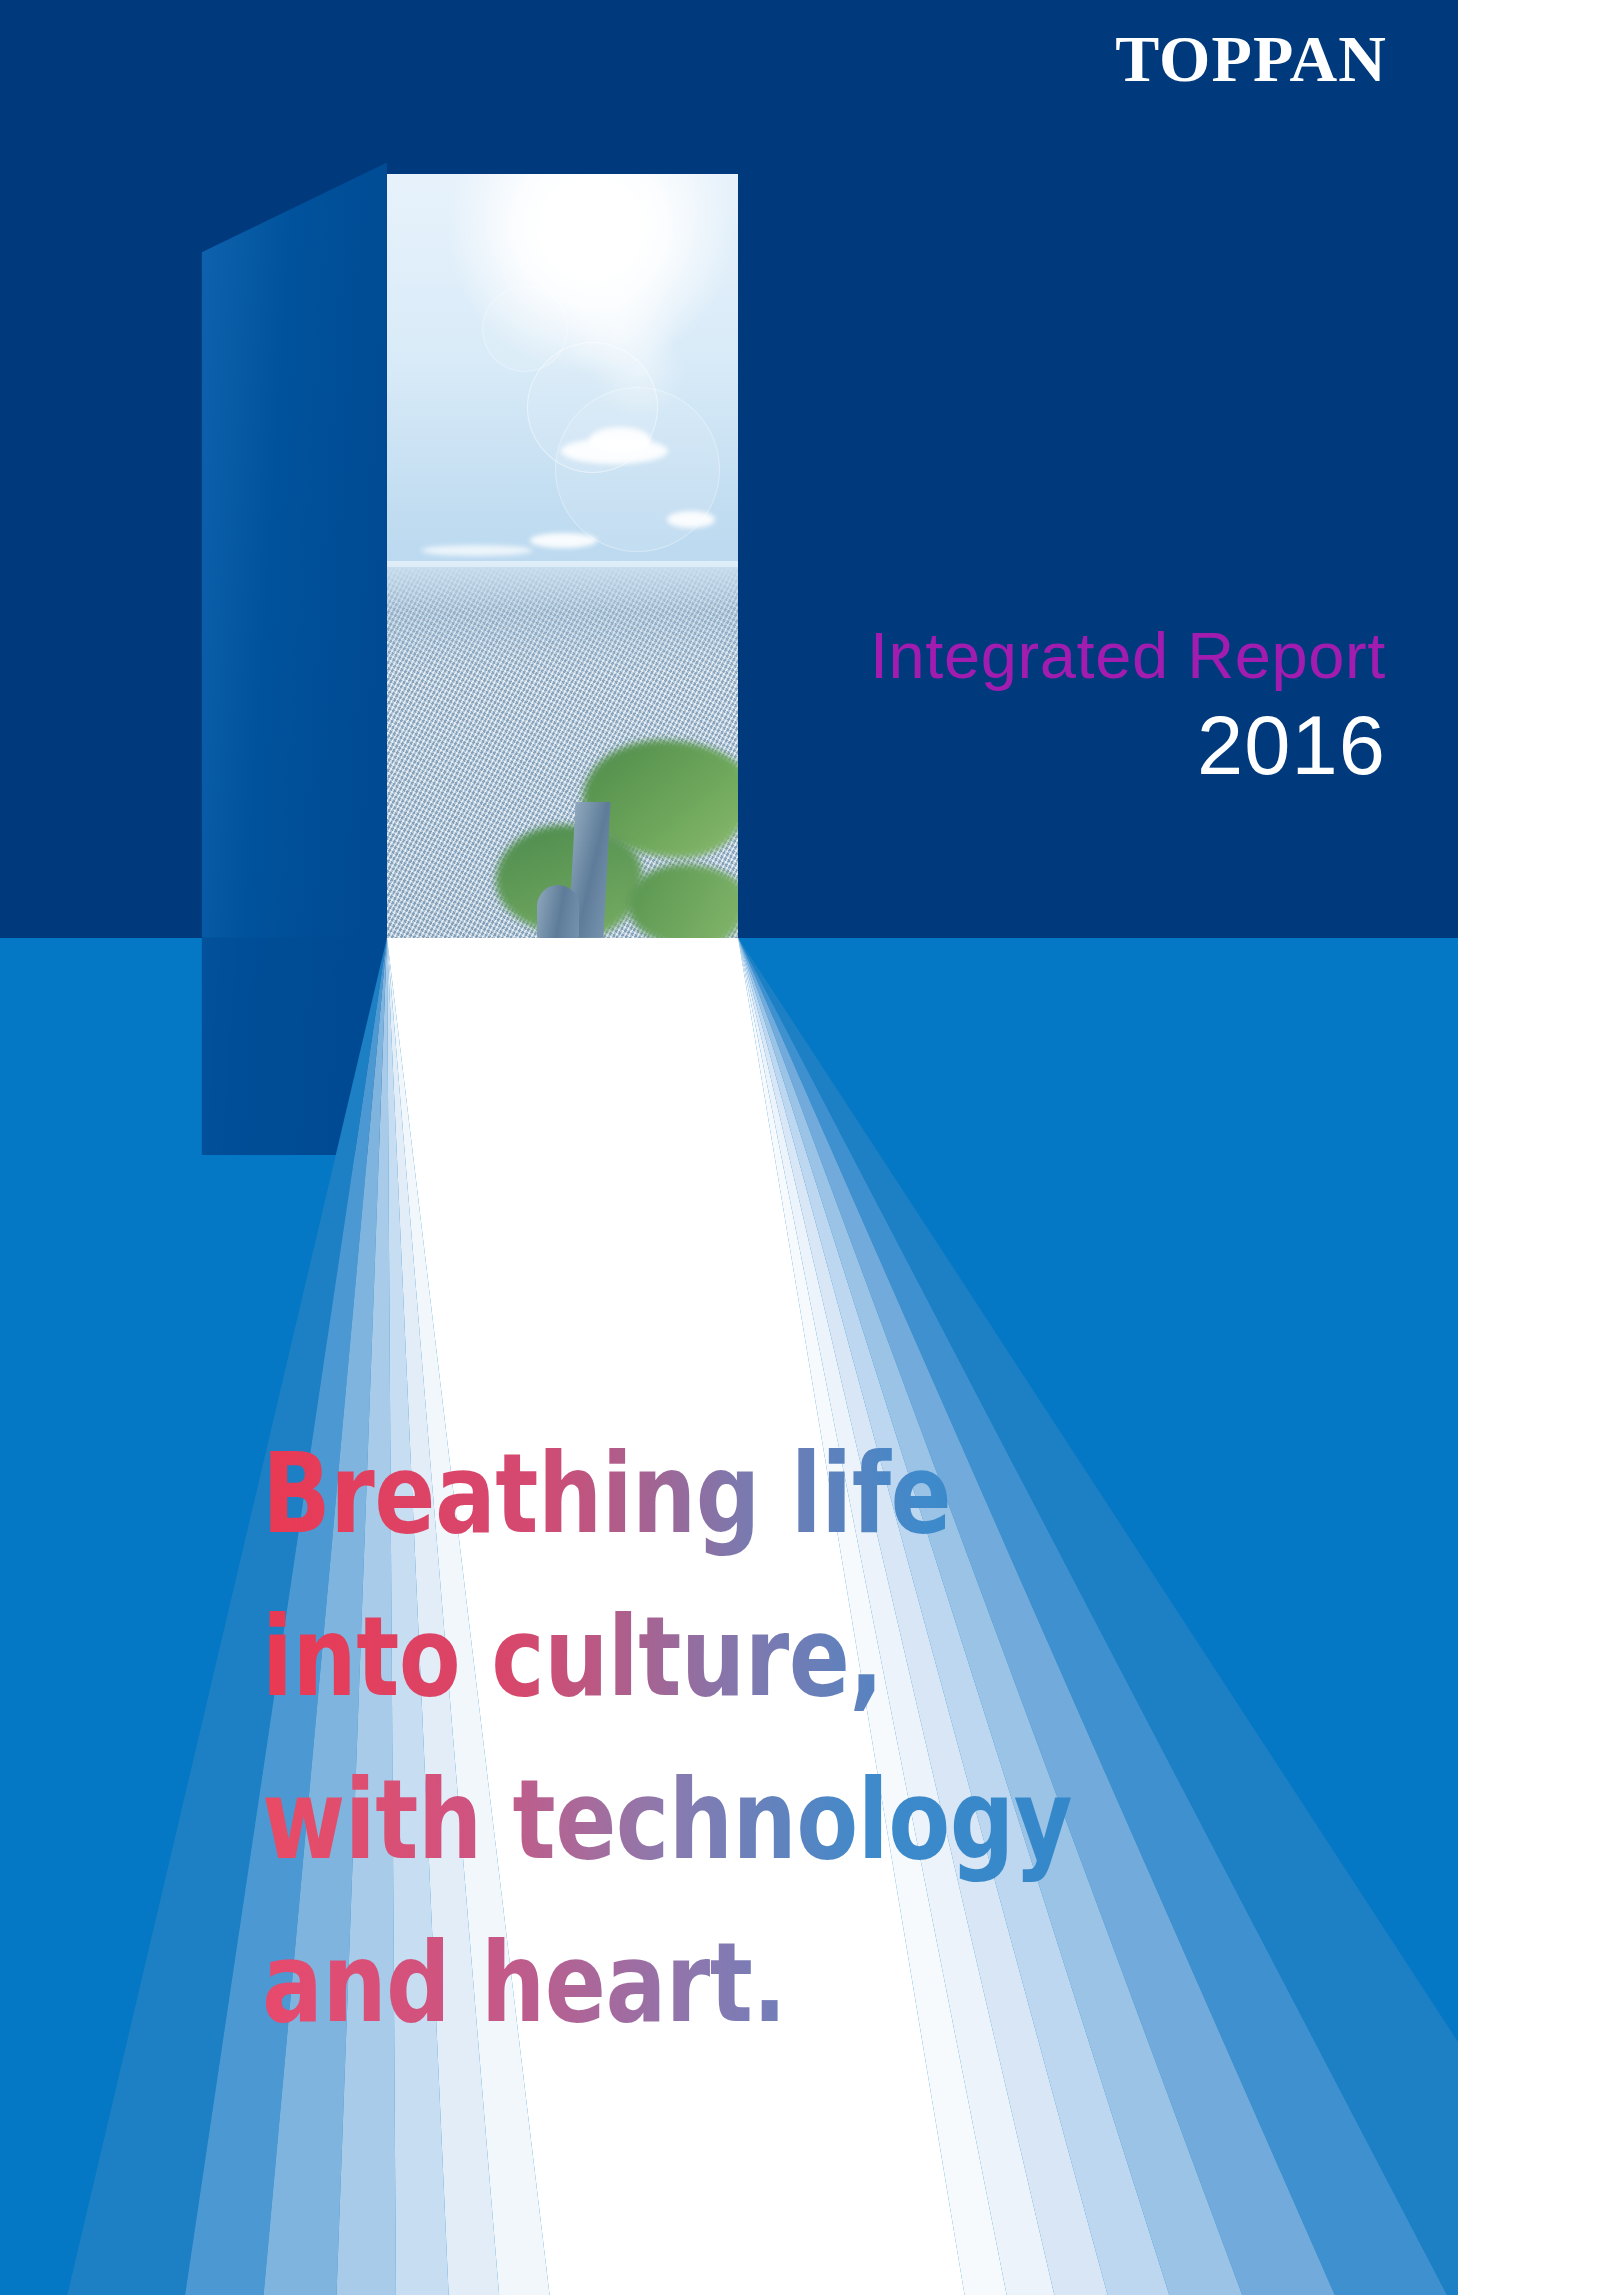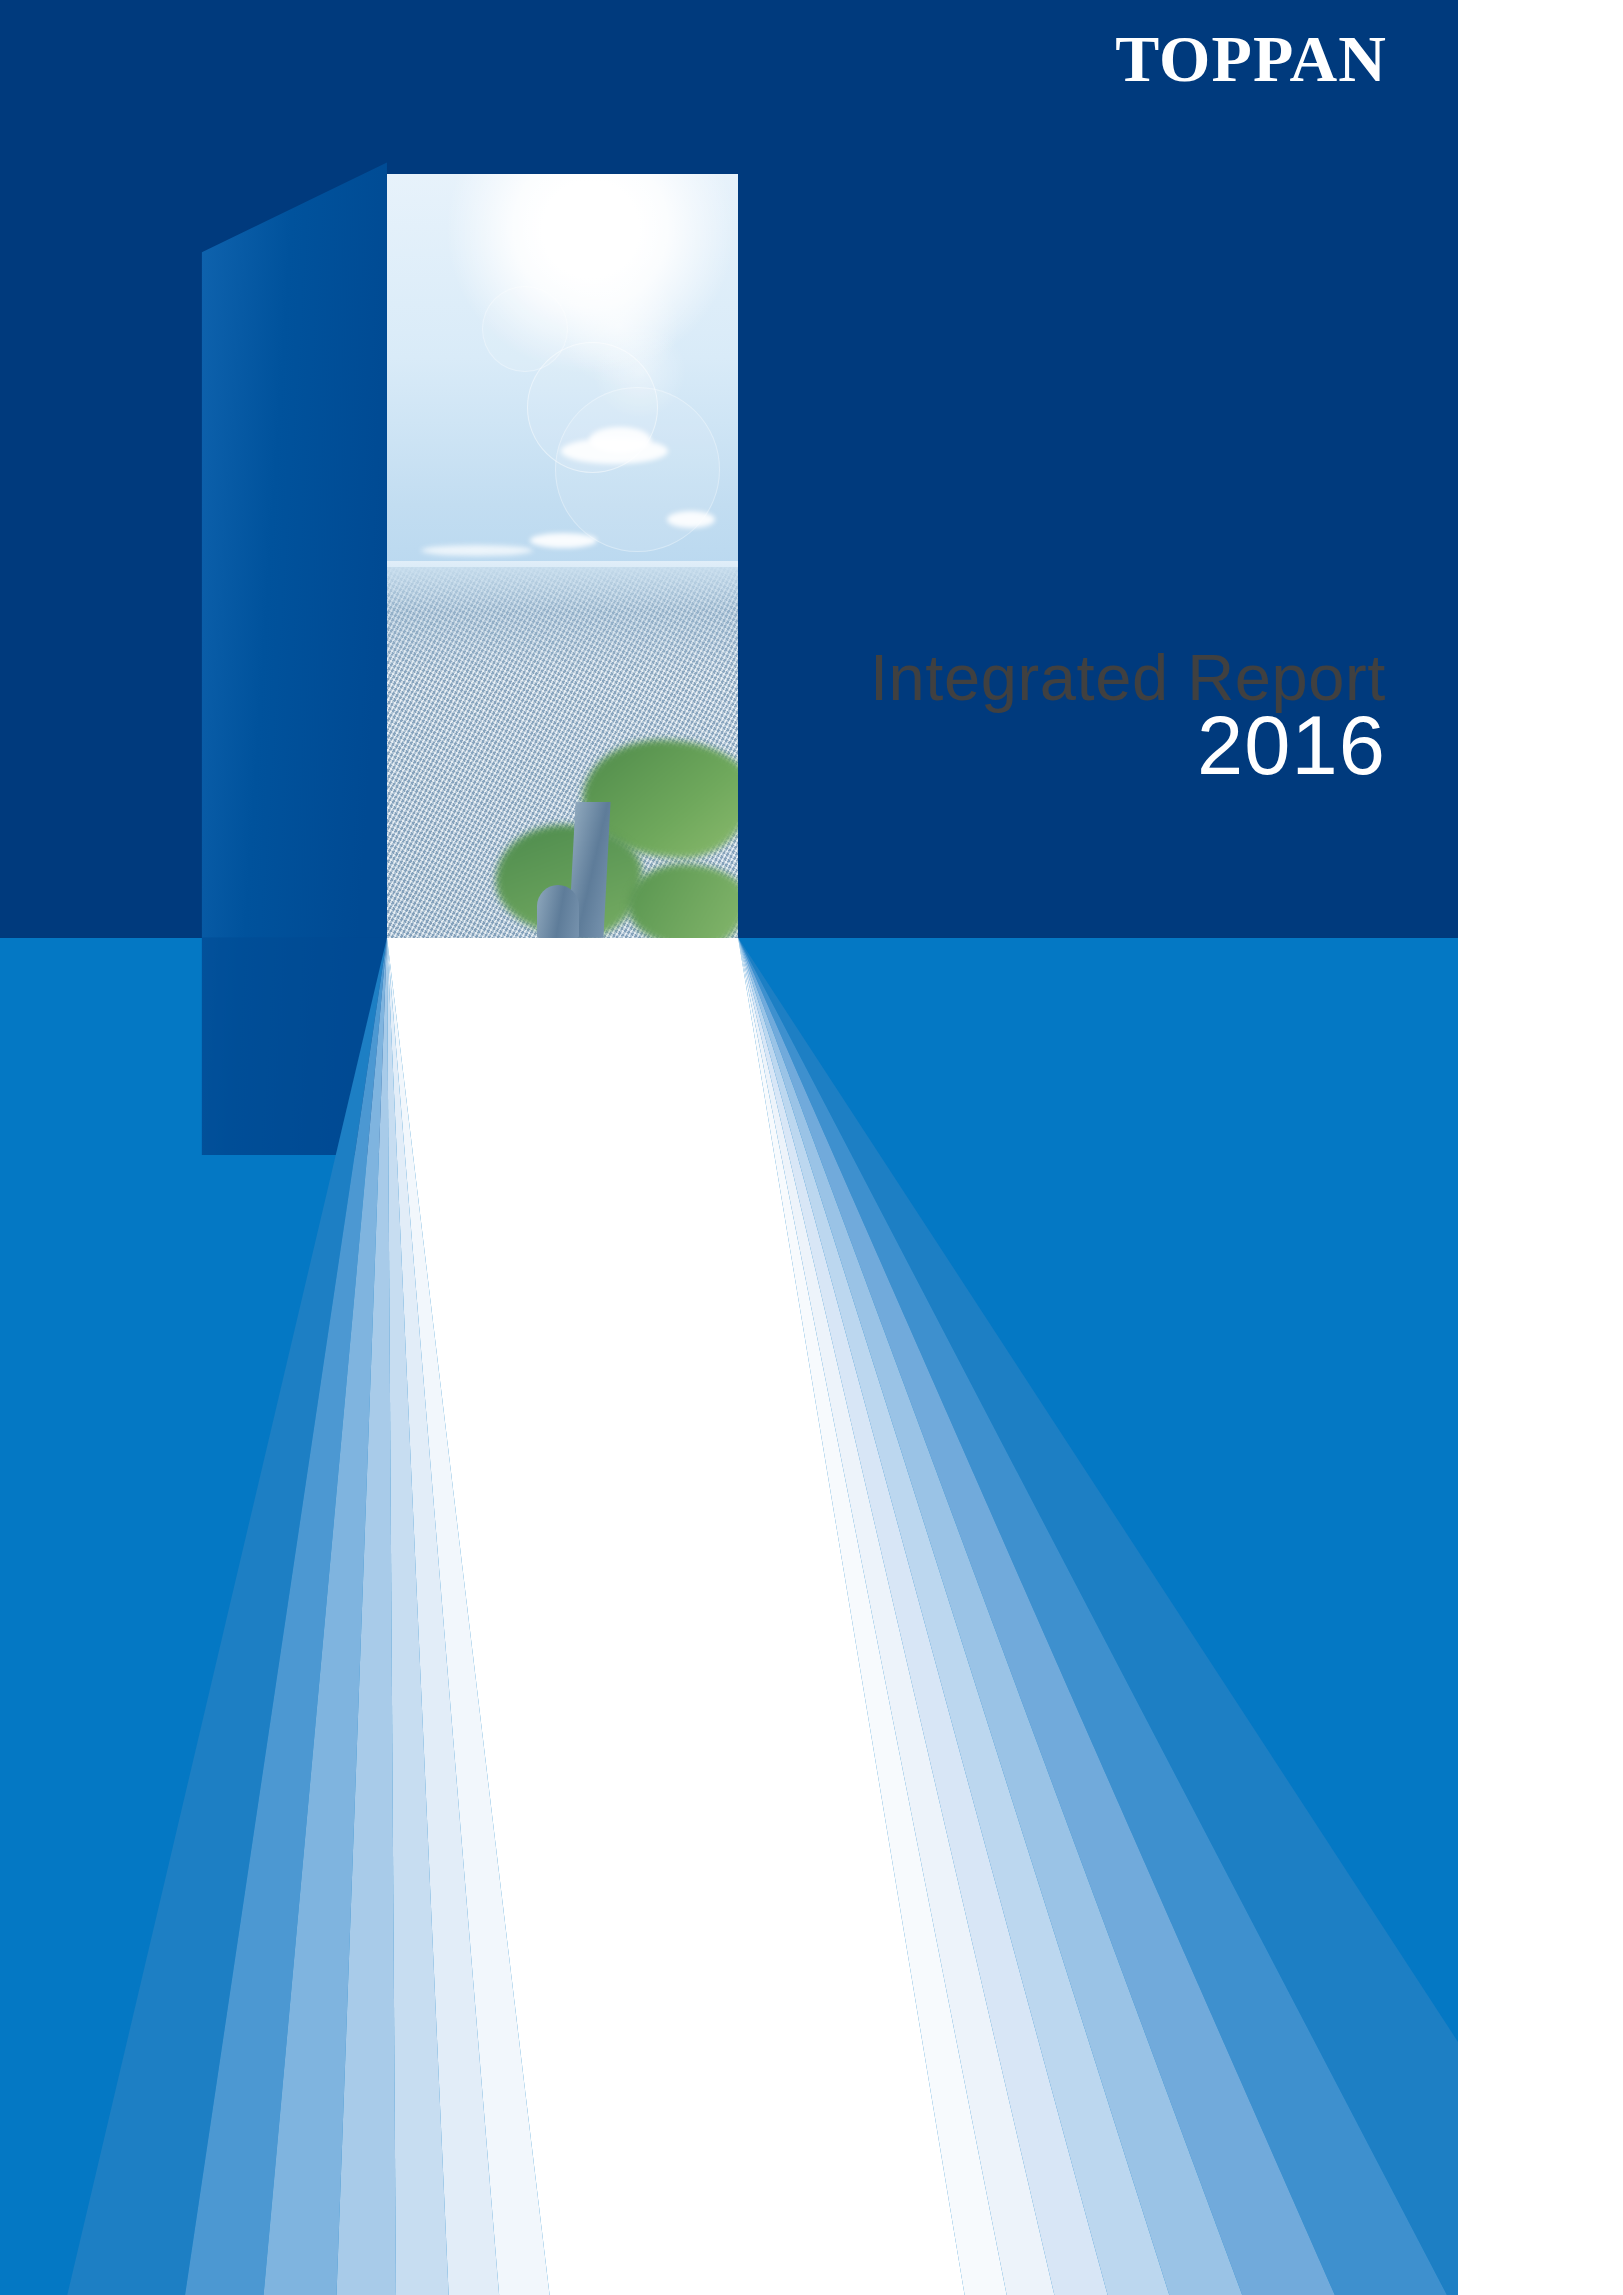--- a/index.html
+++ b/index.html
@@ -104,24 +104,24 @@
     font-family: "Liberation Serif", "DejaVu Serif", serif;
     font-weight: 700;
     font-size: 66px;
     letter-spacing: 1.1px;
     color: #ffffff;
     line-height: 1;
     white-space: nowrap;
   }
   .report-title {
     position: absolute;
-    right: 72px; top: 642px;
+    right: 72px; top: 620px;
     font-size: 65px;
     font-weight: 300;
-    color: #404040;
+    color: #a21caf;
     letter-spacing: 0.6px;
     line-height: 1.1;
     white-space: nowrap;
     text-align: right;
   }
   .report-year {
     position: absolute;
     right: 72px; top: 700px;
     font-size: 83px;
     font-weight: 300;
@@ -239,15 +239,21 @@
 
     <div class="tower" style="left:185px; top:628px; width:35px; height:136px; transform:skewX(-3deg);"></div>
     <div class="tower" style="left:150px; top:711px; width:42px; height:53px; border-radius:22.4px 22.4px 2.2px 2.2px;"></div>
   </div>
 
   <div class="brand">TOPPAN</div>
 
   <div class="report-title">Integrated Report</div>
   <div class="report-year">2016</div>
 
+  <div class="headline">
+    <span class="hl hl1">Breathing life</span>
+    <span class="hl hl2">into culture,</span>
+    <span class="hl hl3">with technology</span>
+    <span class="hl hl4">and heart.</span>
+  </div>
 
 </div>
 
 
 </body></html>

